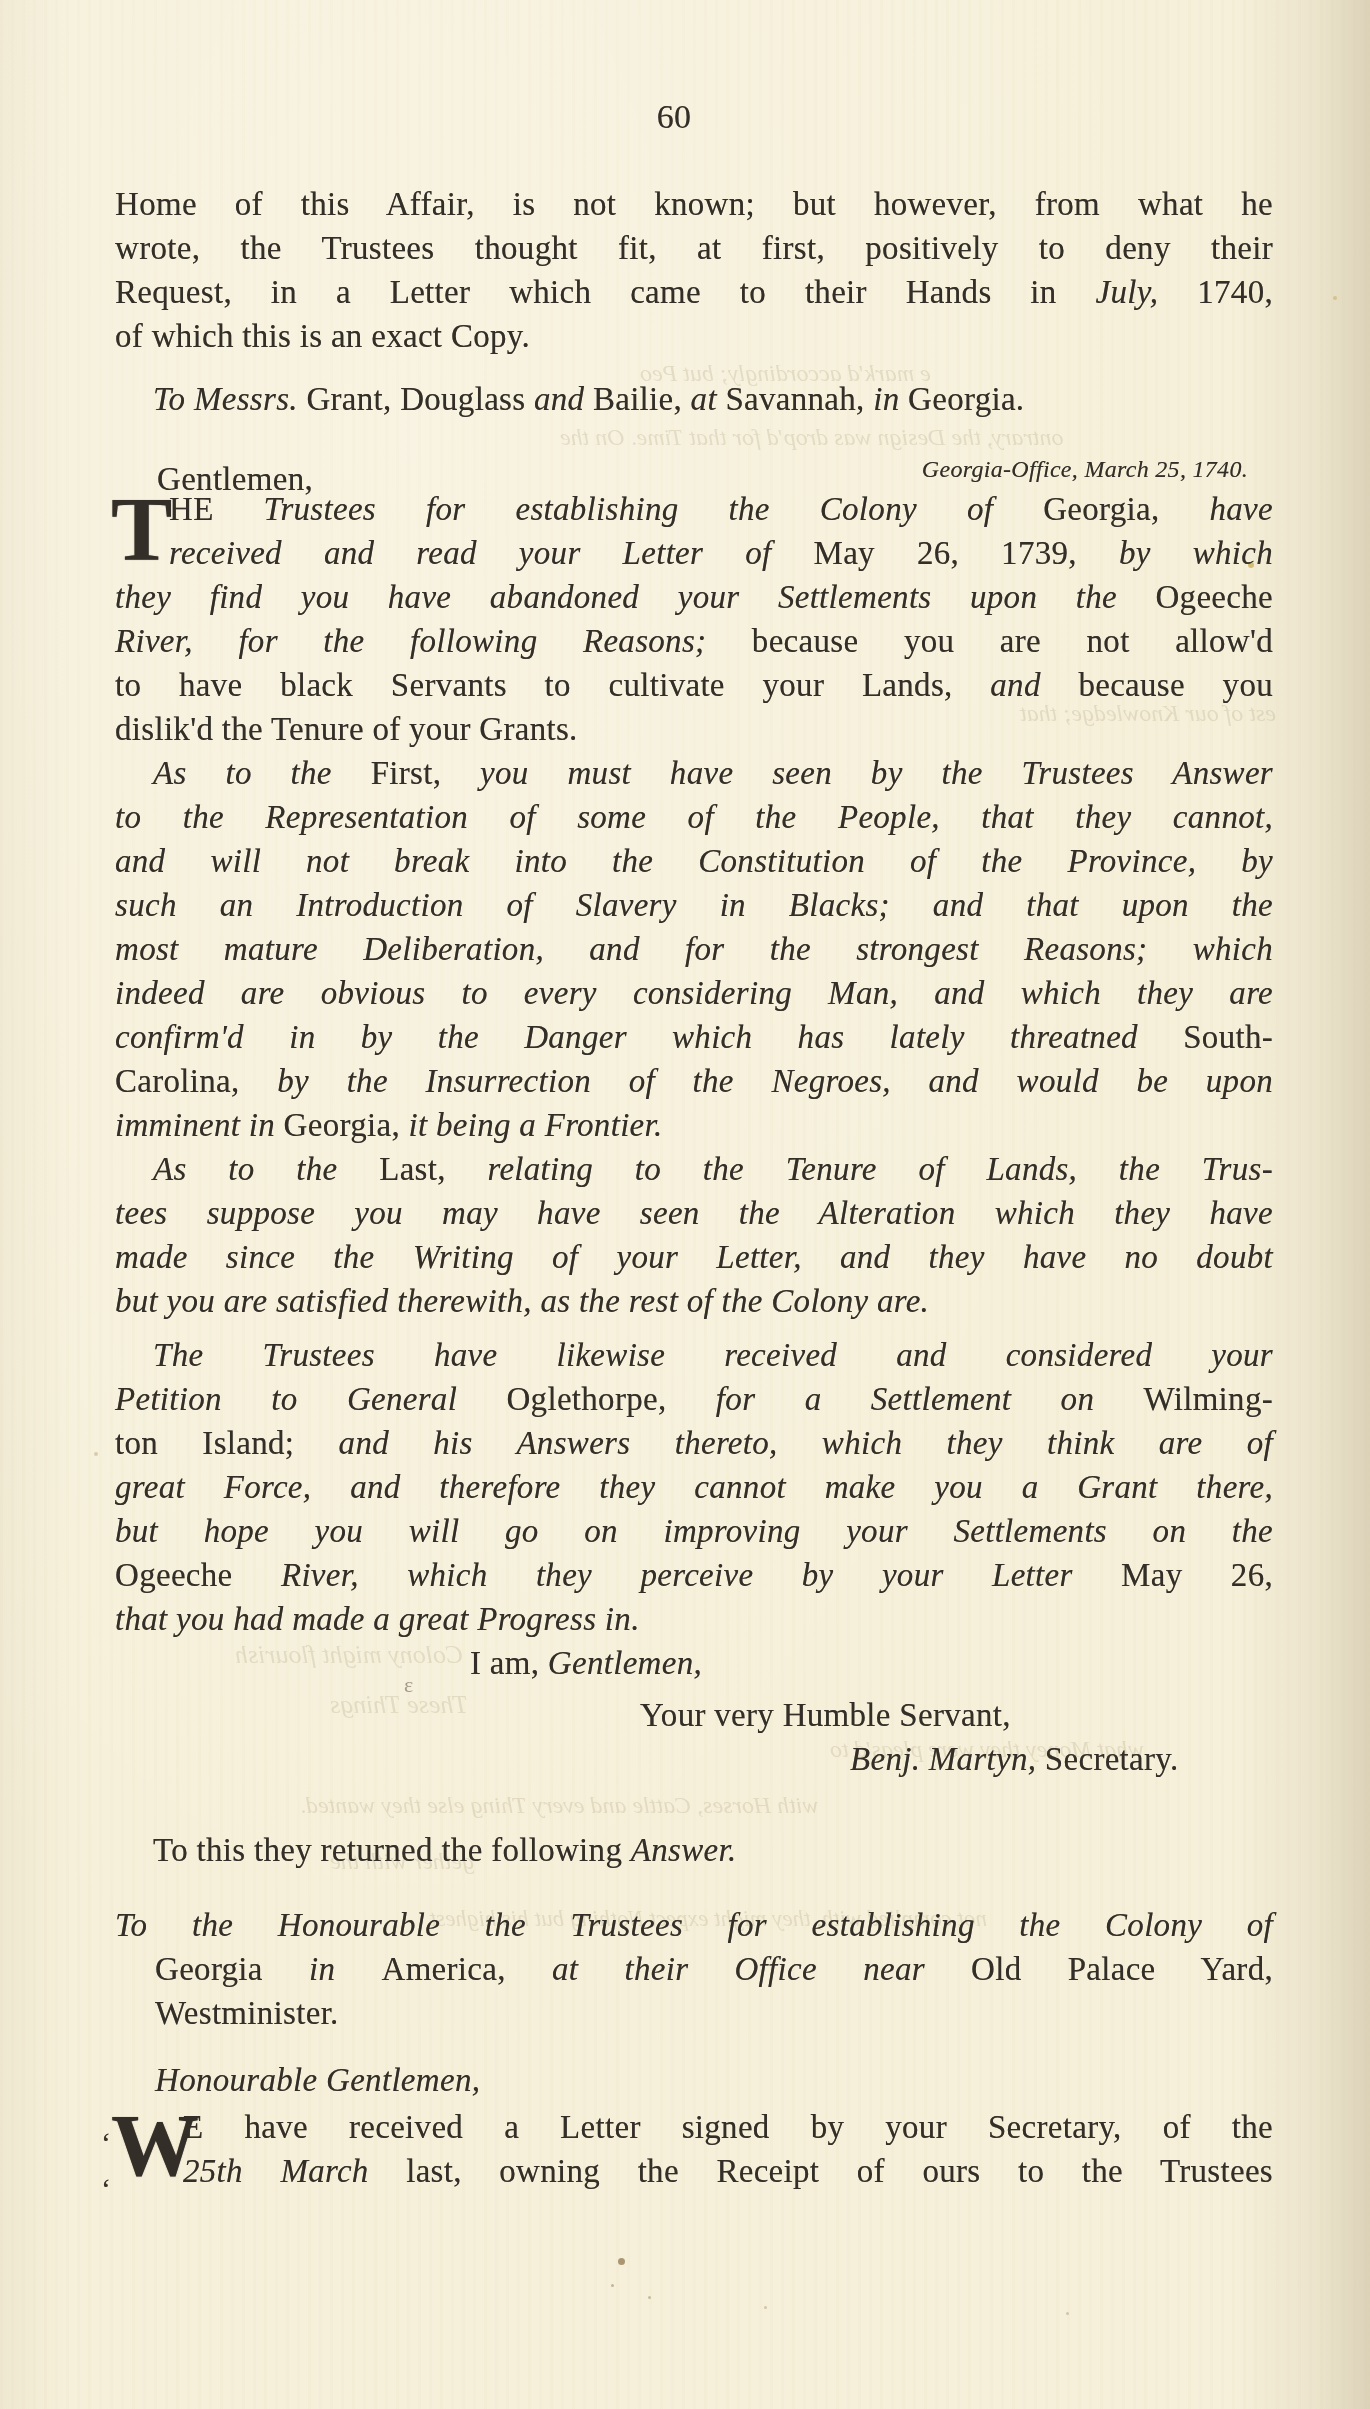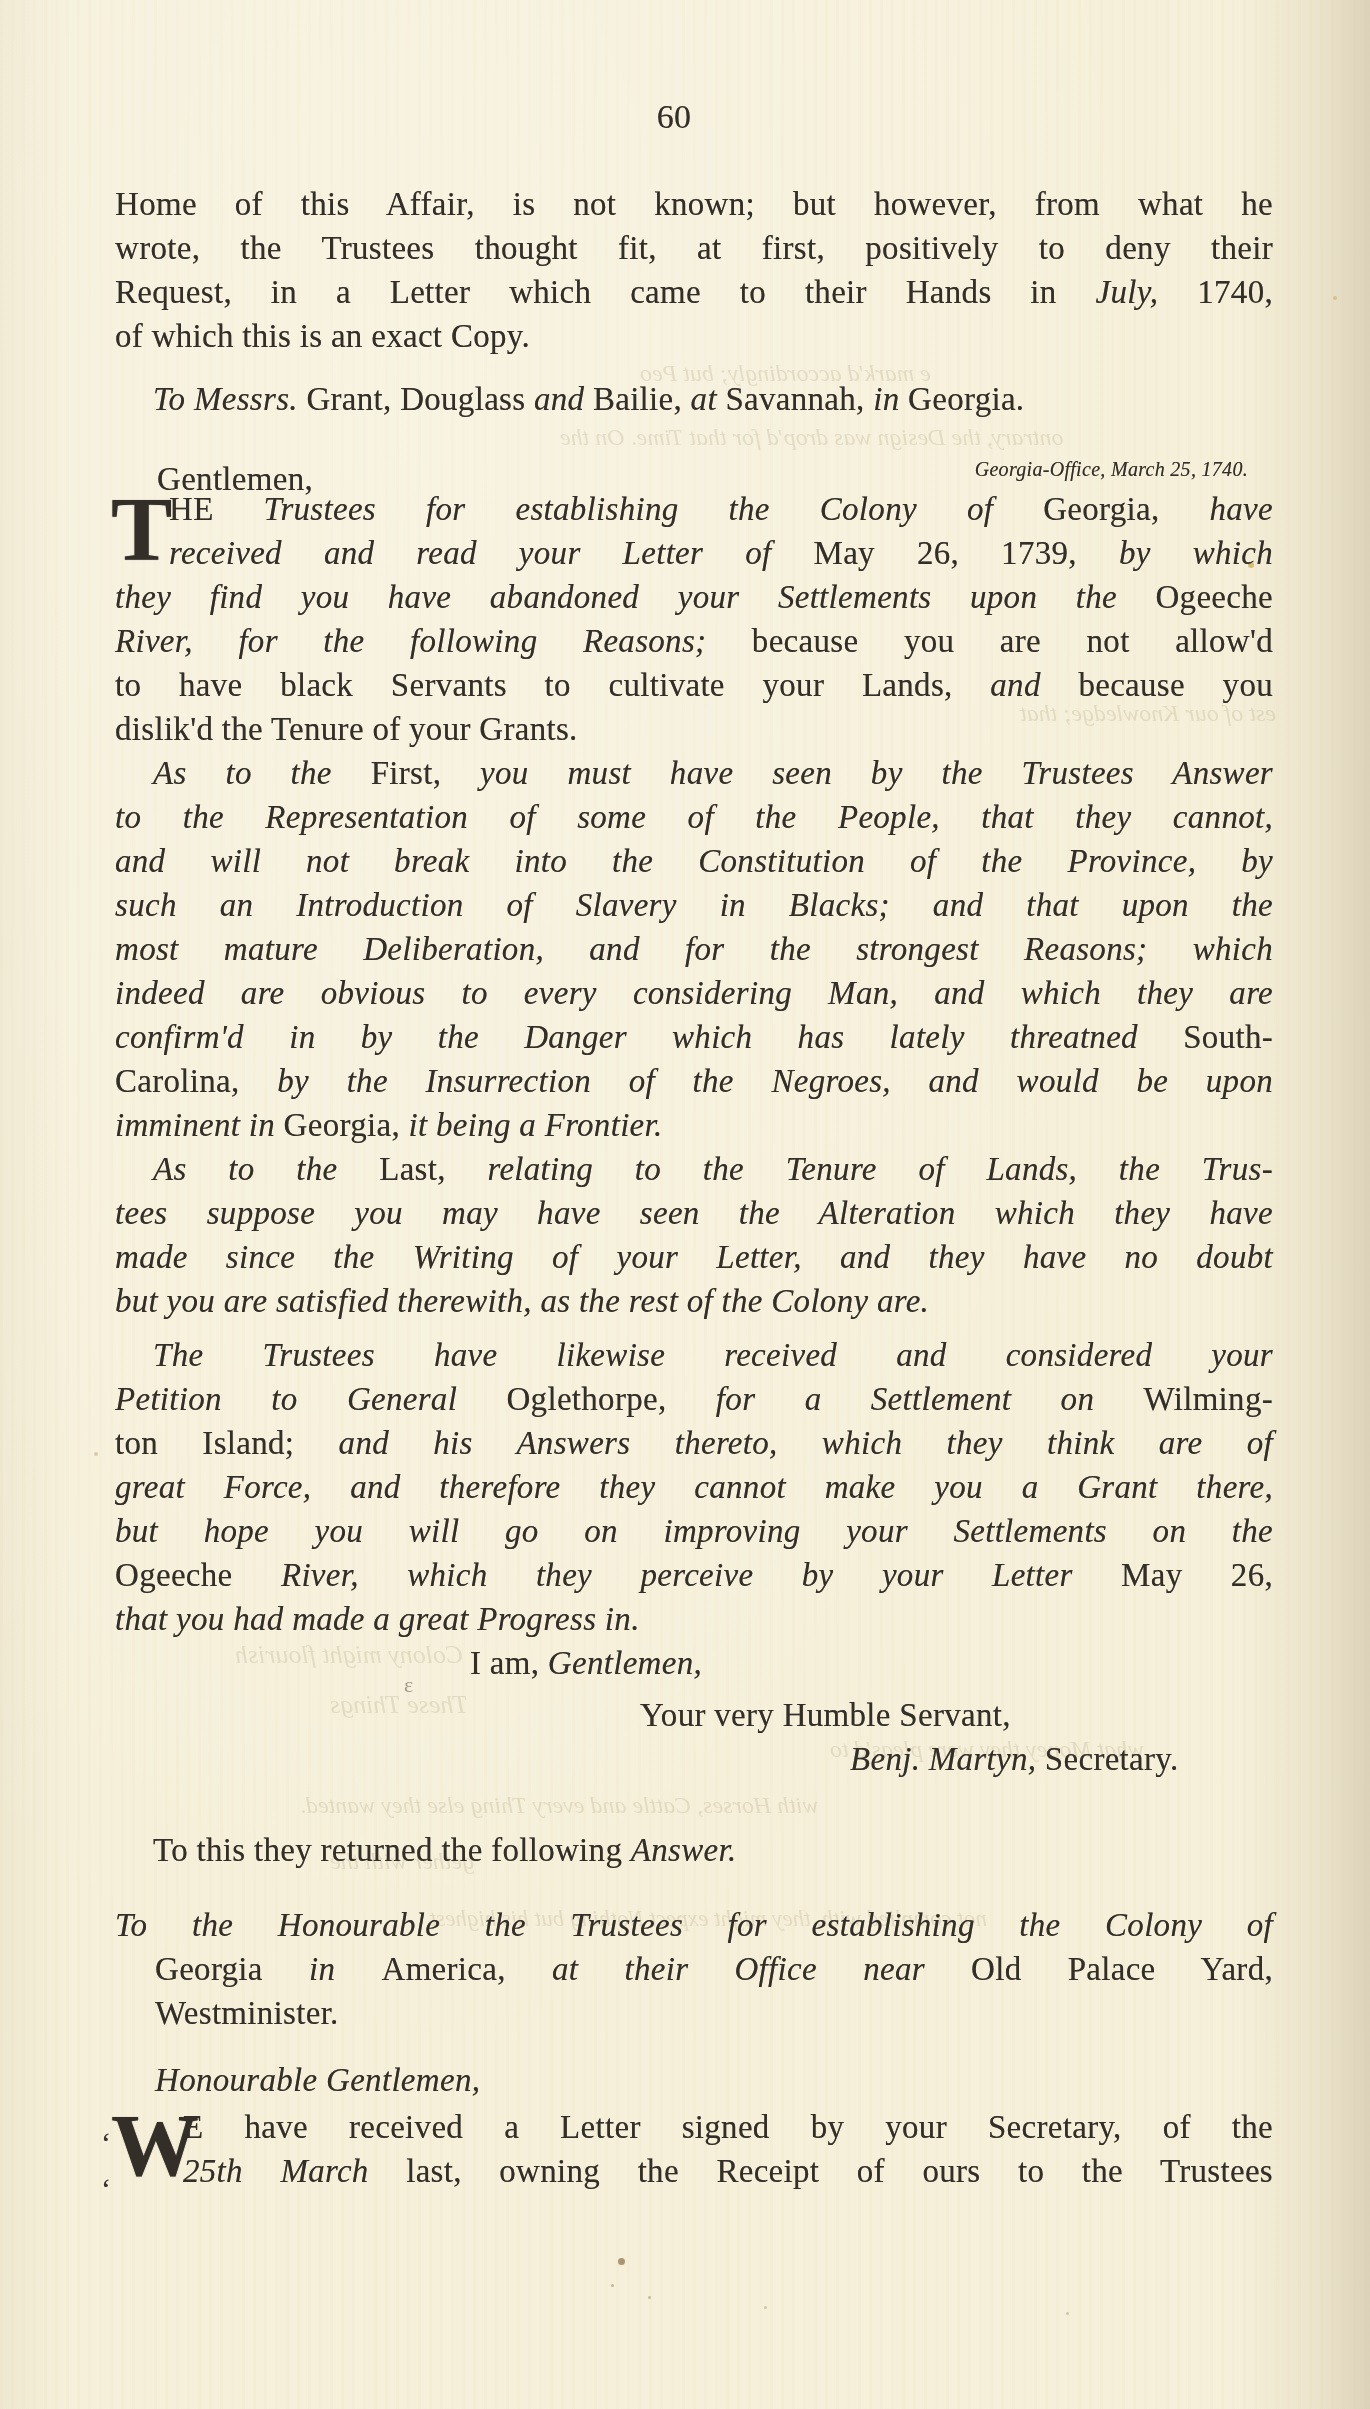--- a/index.html
+++ b/index.html
@@ -39,21 +39,21 @@
   .ro{font-style:normal;text-align:center;}
   .blk{position:relative;}
   .cap{
     position:absolute;left:-4px;top:6px;
     font-weight:700;line-height:0.8;
     text-shadow:0 0 1px rgba(51,47,40,0.6);
   }
   .q{position:absolute;font-size:30px;color:#3a352c;}
   .dateline{position:relative;height:40px;}
   .dl-left{position:absolute;left:42px;top:10px;}
-  .dl-right{position:absolute;right:25px;top:0;font-style:italic;font-size:20px;}
+  .dl-right{position:absolute;right:25px;top:0;font-style:italic;font-size:24px;}
 </style>
 </head>
 <body>
 
 <div class="page">
   <div class="ghost-layer">
       <div class="ghost" style="left: 640px; top: 360px; font-size: 24px;">e mark'd accordingly; but Peo</div>
       <div class="ghost" style="left: 560px; top: 424px; font-size: 24px;">ontrary, the Design was drop'd for that Time. On the</div>
       <div class="ghost" style="left: 1020px; top: 700px; font-size: 24px;">est of our Knowledge; that</div>
       <div class="ghost" style="left: 235px; top: 1640px; font-size: 26px;">Colony might flourish</div>

